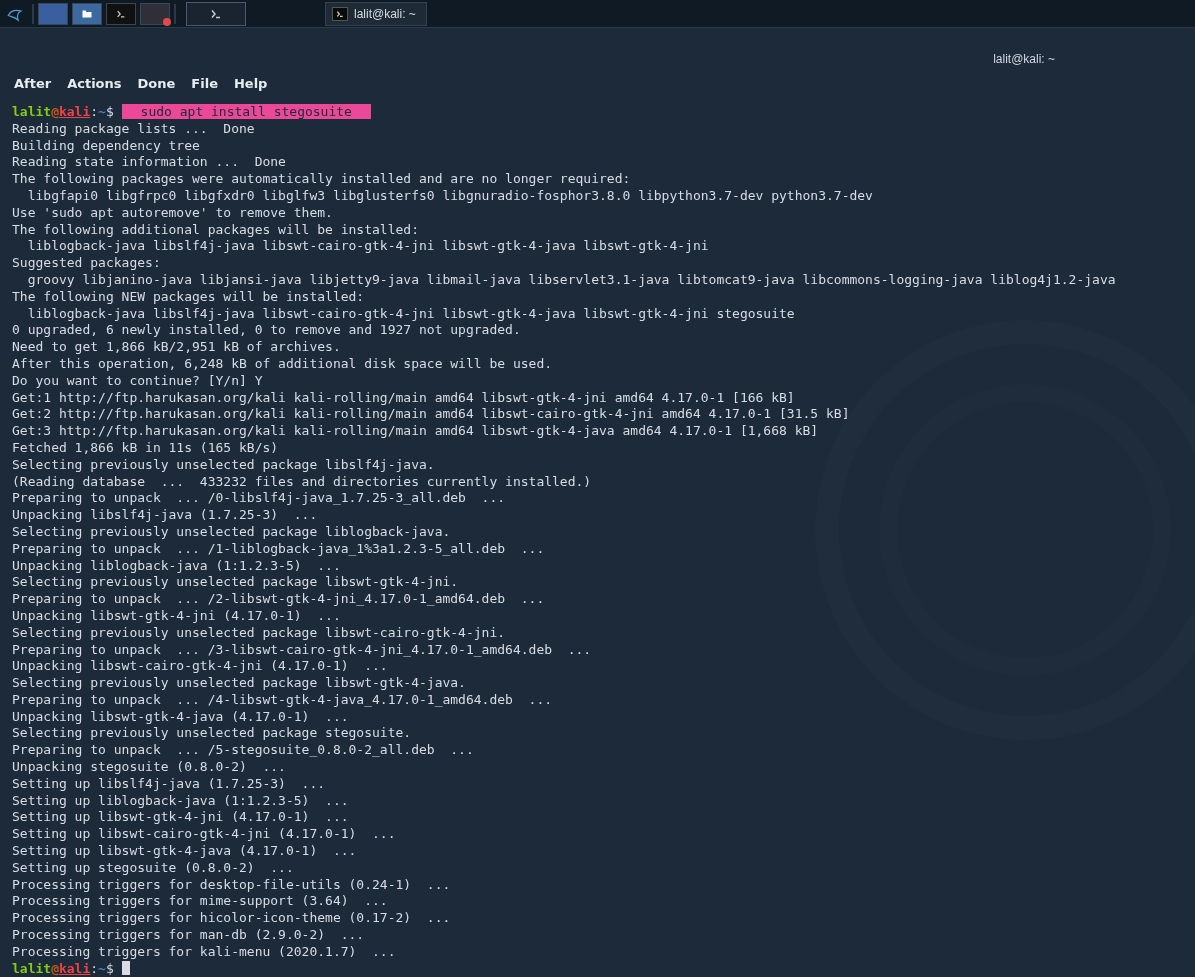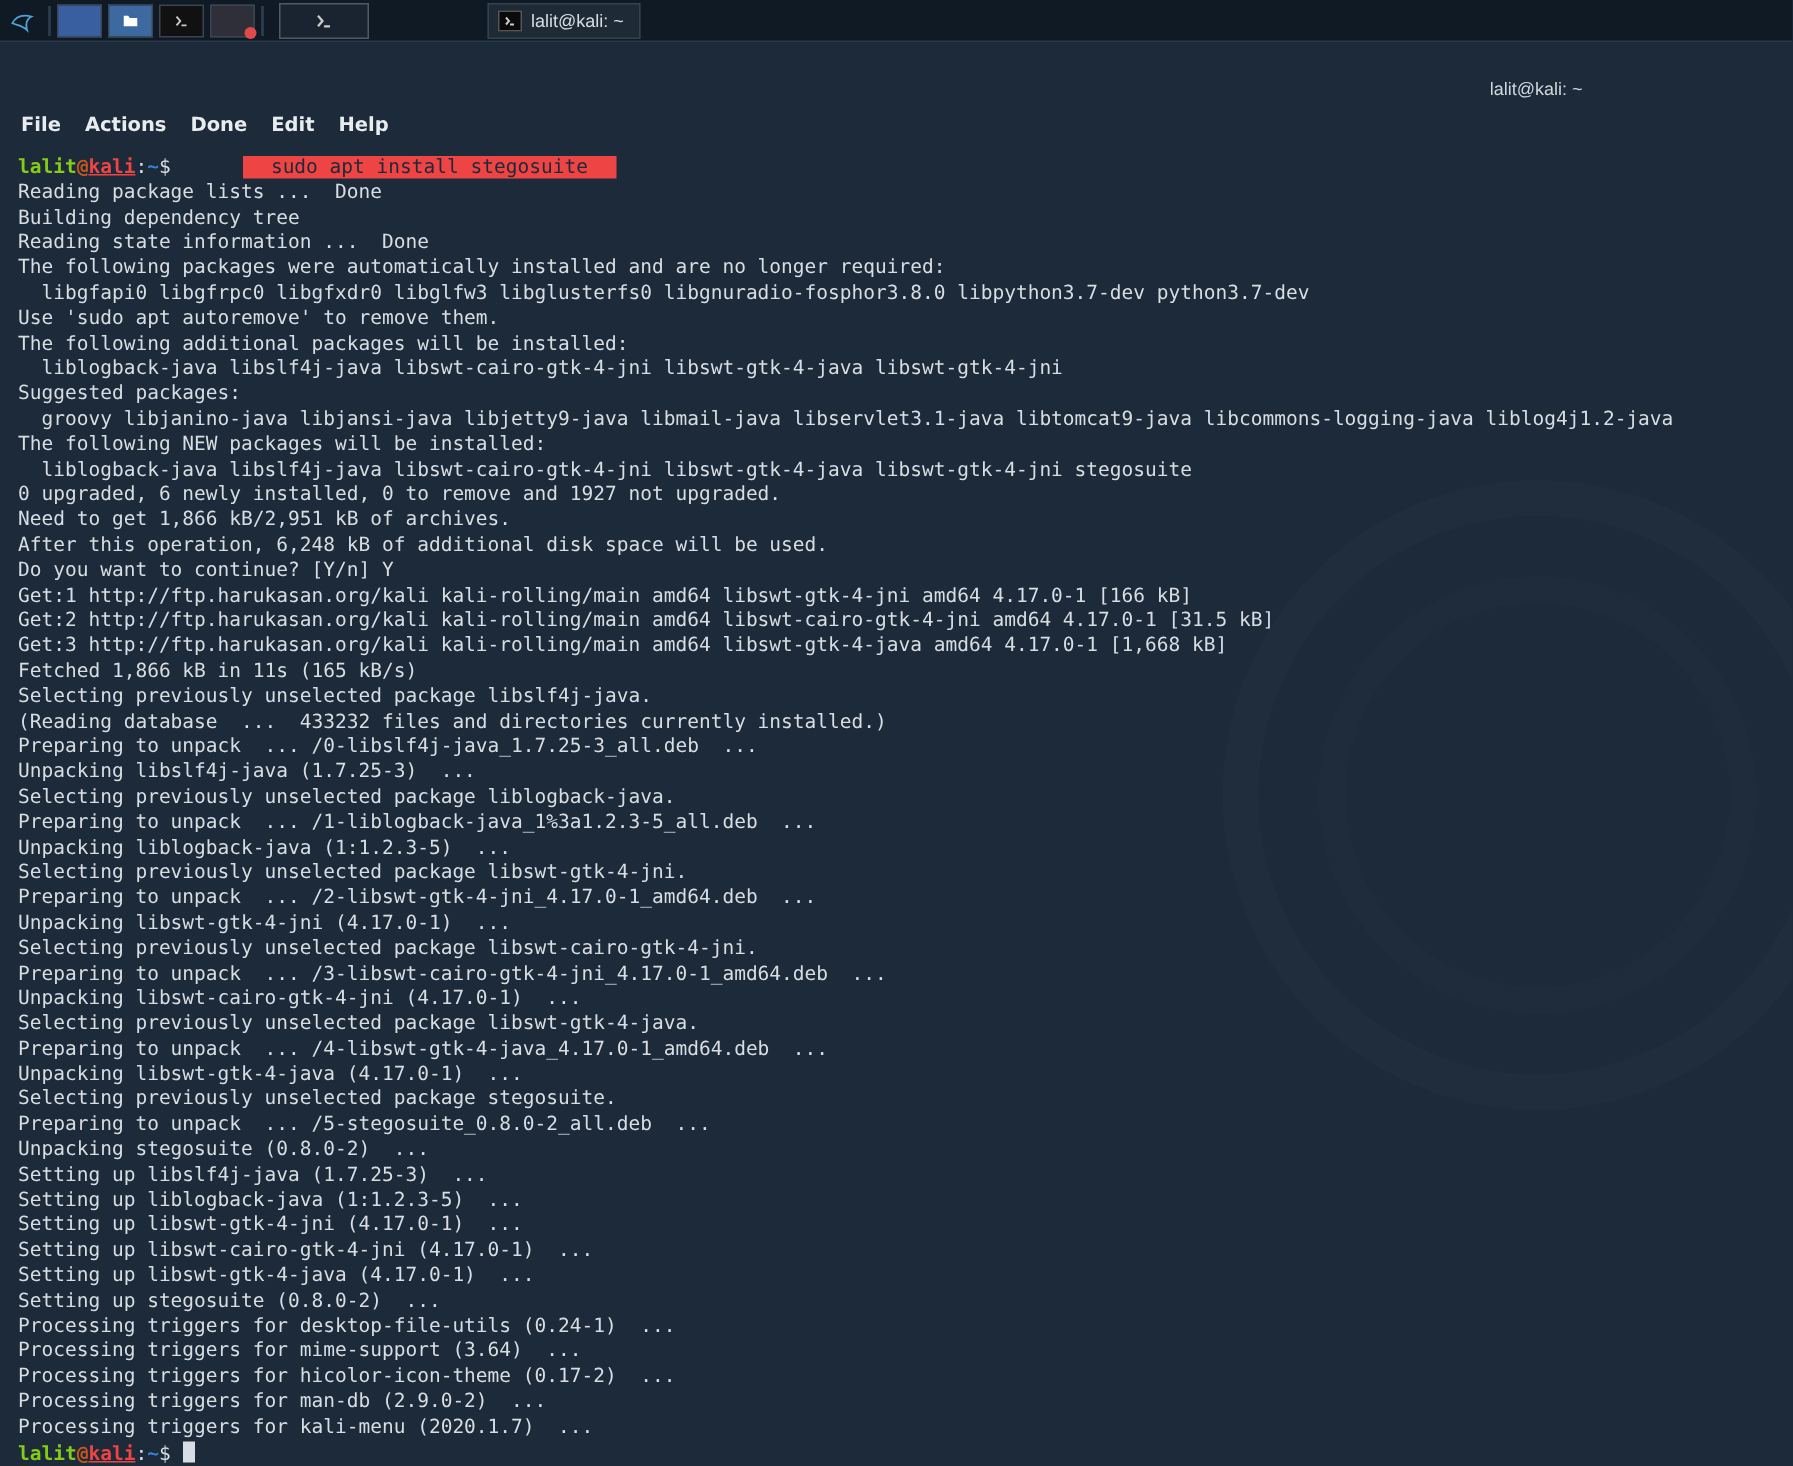--- a/index.html
+++ b/index.html
@@ -110,24 +110,23 @@
     line-height: 16.8px;
     font-size: 13px;
   }
   .prompt-user { color: #84cc16; font-weight: bold; }
   .prompt-host { color: #ef4444; font-weight: bold; text-decoration: underline; }
   .prompt-at   { color: #c7571a; font-weight: bold; }
   .prompt-colon{ color: #d7dde3; }
   .prompt-path { color: #3a82d8; font-weight: bold; }
   .prompt-dollar{ color: #d7dde3; }
   .cmd-hl {
-    background: #ef4444;
+    background: #ec4899;
     color: #1c2a3a;
     padding: 0 19px;
-    margin-left: 40px;
   }
   .cursor {
     display:inline-block;
     width: 8px; height: 14px;
     background: #d7dde3;
     vertical-align: -2px;
   }
   
   .watermark {
     position: absolute;
@@ -182,24 +181,24 @@
           <path d="M4 5l6 7-6 7M12 19h8"></path>
         </svg>
     </span>
     <span>lalit@kali: ~</span>
   </div>
 </div>
 
 <div class="window-title">lalit@kali: ~</div>
 
 <div class="menubar">
-  <span>File</span>
+  <span>After</span>
   <span>Actions</span>
   <span>Done</span>
-  <span>Edit</span>
+  <span>File</span>
   <span>Help</span>
 </div>
 
 <div class="watermark"></div>
 
 <div class="terminal"><span class="prompt-user">lalit</span><span class="prompt-at">@</span><span class="prompt-host">kali</span><span class="prompt-colon">:</span><span class="prompt-path">~</span><span class="prompt-dollar">$</span> <span class="cmd-hl">sudo apt install stegosuite</span>
 <span id="out-block">Reading package lists ...  Done
 Building dependency tree
 Reading state information ...  Done
 The following packages were automatically installed and are no longer required:

